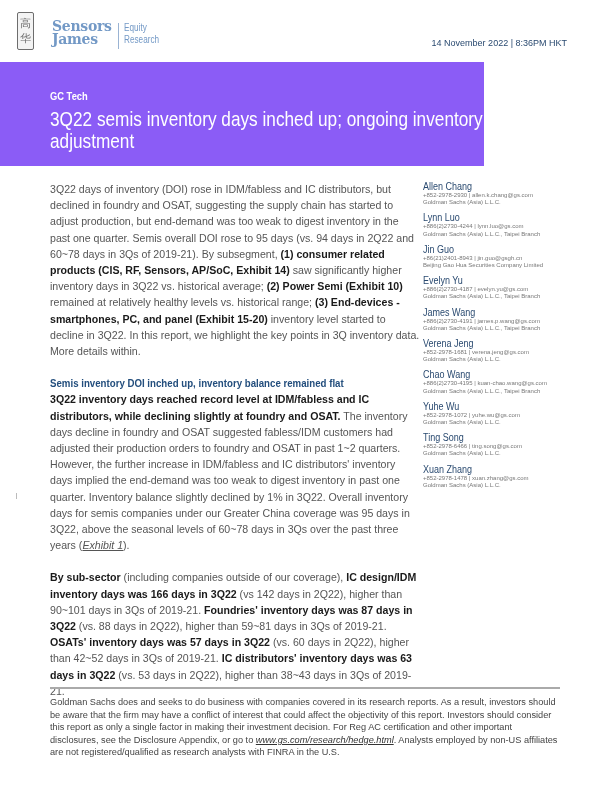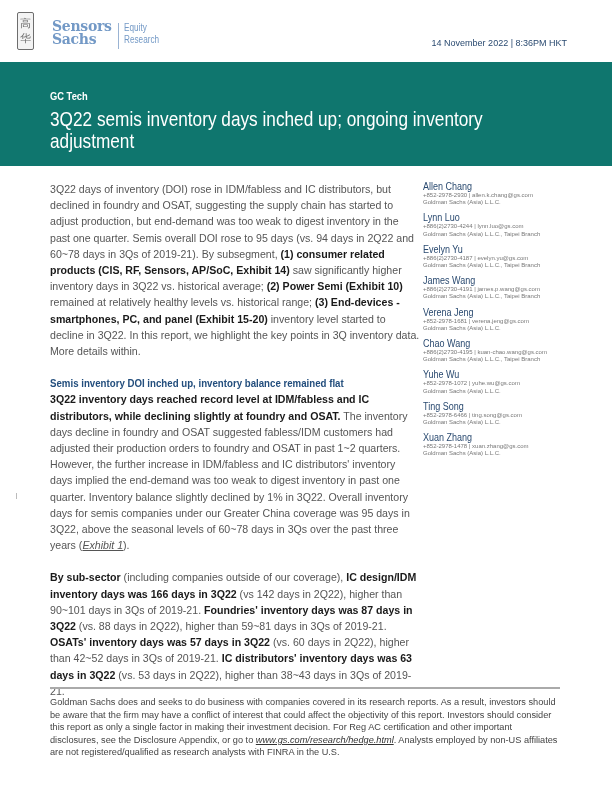--- a/index.html
+++ b/index.html
@@ -23,21 +23,21 @@
     .division {
       position: absolute; left: 124px; top: 22px; color: #7399c6; font-size: 10px; line-height: 12px;
       font-family: "Liberation Sans Narrow", "Liberation Sans", sans-serif;
       transform: scaleX(0.82); transform-origin: left top;
     }
     .date {
       position: absolute; right: 45px; top: 38px; font-size: 9px; color: #2a4a70;
       font-weight: normal;
     }
     .banner {
-      position: absolute; left: 0; top: 62px; width: 612px; height: 104px; background: #0f766e;
+      position: absolute; left: 0; top: 62px; width: 484px; height: 104px; background: #8b5cf6;
     }
     .banner .section {
       position: absolute; left: 50px; top: 28px; color: #ffffff; font-weight: bold; font-size: 11px;
       transform: scaleX(0.85); transform-origin: left top;
     }
     .banner .title {
       position: absolute; left: 50px; top: 46px; width: 460px; color: #ffffff; font-size: 21px;
       line-height: 22px; transform: scaleX(0.82); transform-origin: left top; width: 560px;
     }
     .main { position: absolute; left: 50px; top: 181px; width: 380px; font-size: 10.6px; line-height: 16.2px; color: #555; }
@@ -56,21 +56,21 @@
 </head>
 <body>
 
 <div class="header">
   <div class="seal">
     <span>高</span>
     <span>华</span>
   </div>
   <div class="brand">
     <div>Sensors</div>
-    <div>Sachs</div>
+    <div>James</div>
   </div>
   <div class="brand-sep"></div>
   <div class="division">
     <div>Equity</div>
     <div>Research</div>
   </div>
   <div class="date">14 November 2022 | 8:36PM HKT</div>
 </div>
 
 <div class="banner">
@@ -94,20 +94,25 @@
 <div class="authors" id="authors">
     <div class="author">
       <div class="name">Allen Chang</div>
       <div class="contact">+852-2978-2930 | allen.k.chang@gs.com</div>
       <div class="firm">Goldman Sachs (Asia) L.L.C.</div>
     </div>
     <div class="author">
       <div class="name">Lynn Luo</div>
       <div class="contact">+886(2)2730-4244 | lynn.luo@gs.com</div>
       <div class="firm">Goldman Sachs (Asia) L.L.C., Taipei Branch</div>
+    </div>
+    <div class="author">
+      <div class="name">Jin Guo</div>
+      <div class="contact">+86(21)2401-8943 | jin.guo@gsgh.cn</div>
+      <div class="firm">Beijing Gao Hua Securities Company Limited</div>
     </div>
     <div class="author">
       <div class="name">Evelyn Yu</div>
       <div class="contact">+886(2)2730-4187 | evelyn.yu@gs.com</div>
       <div class="firm">Goldman Sachs (Asia) L.L.C., Taipei Branch</div>
     </div>
     <div class="author">
       <div class="name">James Wang</div>
       <div class="contact">+886(2)2730-4191 | james.p.wang@gs.com</div>
       <div class="firm">Goldman Sachs (Asia) L.L.C., Taipei Branch</div>

